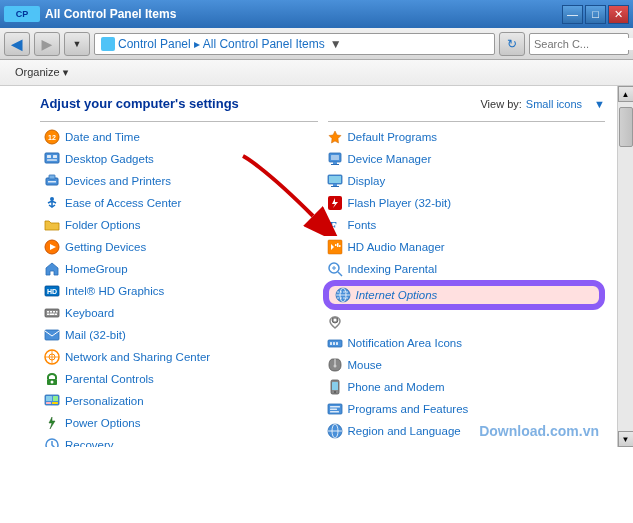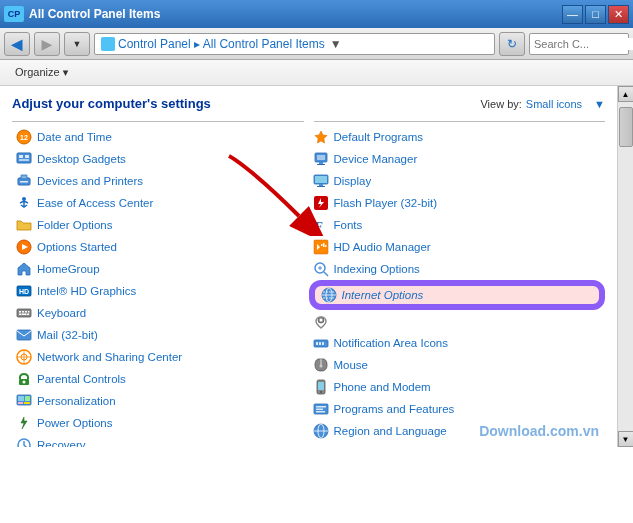--- a/index.html
+++ b/index.html
@@ -21,21 +21,21 @@
       justify-content: space-between;
       padding: 0 4px;
       user-select: none;
     }
     .title-bar-left {
       display: flex;
       align-items: center;
       gap: 5px;
     }
     .title-bar-icon {
-      width: 20px;
+      width: 36px;
       height: 16px;
       background: #4fc3f7;
       border-radius: 2px;
       display: flex;
       align-items: center;
       justify-content: center;
       font-size: 10px;
     }
     .title-bar-text {
       color: white;
@@ -284,21 +284,21 @@
   <div class="search-box">
     <input class="search-input" type="text" placeholder="Search C..." style="">
 
   </div>
 </div>
 
 <div class="toolbar">
   <div style="font-size:11px;color:#333;cursor:pointer;padding:2px 6px;border:1px solid transparent;border-radius:2px">Organize ▾</div>
 </div>
 
-<div style="display:flex;height:361px;">
+<div style="display:flex;height:361px;padding-left:28px;">
   <div class="content-pane">
 
     <div class="settings-header">
       <span class="settings-title">Adjust your computer's settings</span>
       <div class="view-by">
         <span style="color:#333">View by:</span>
         <div class="view-by-dropdown">
           <span>Small icons</span>
           <span>▼</span>
         </div>
@@ -360,21 +360,21 @@
             </div>
             <span class="item-label">Folder Options</span>
           </div>
           <div class="item">
             <div class="item-icon">
               <svg width="16" height="16" viewBox="0 0 16 16">
                 <circle cx="8" cy="8" r="7" fill="#ff7700" stroke="#cc5500" stroke-width="1"></circle>
                 <polygon points="6,5 12,8 6,11" fill="white"></polygon>
               </svg>
             </div>
-            <span class="item-label">Options Started</span>
+            <span class="item-label">Getting Devices</span>
           </div>
           <div class="item">
             <div class="item-icon">
               <svg width="16" height="16" viewBox="0 0 16 16">
                 <path d="M8 2 L2 7 L2 14 L6 14 L6 10 L10 10 L10 14 L14 14 L14 7 Z" fill="#4a90d9" stroke="#2a6cb5" stroke-width="0.8"></path>
               </svg>
             </div>
             <span class="item-label">HomeGroup</span>
           </div>
           <div class="item">
@@ -533,21 +533,21 @@
           </div>
           <div class="item">
             <div class="item-icon">
               <svg width="16" height="16" viewBox="0 0 16 16">
                 <circle cx="7" cy="7" r="5" fill="none" stroke="#4a90d9" stroke-width="1.5"></circle>
                 <line x1="11" y1="11" x2="15" y2="15" stroke="#4a90d9" stroke-width="1.5"></line>
                 <line x1="5" y1="7" x2="9" y2="7" stroke="#4a90d9" stroke-width="1"></line>
                 <line x1="7" y1="5" x2="7" y2="9" stroke="#4a90d9" stroke-width="1"></line>
               </svg>
             </div>
-            <span class="item-label">Indexing Options</span>
+            <span class="item-label">Indexing Parental</span>
           </div>
           <div class="item highlighted">
             <div class="item-icon">
               <svg width="16" height="16" viewBox="0 0 16 16">
                 <circle cx="8" cy="8" r="7" fill="#4a90d9" stroke="#2a6cb5" stroke-width="0.8"></circle>
                 <ellipse cx="8" cy="8" rx="3" ry="7" fill="none" stroke="white" stroke-width="0.8"></ellipse>
                 <line x1="1" y1="8" x2="15" y2="8" stroke="white" stroke-width="0.8"></line>
                 <line x1="2" y1="5" x2="14" y2="5" stroke="white" stroke-width="0.8" stroke-dasharray="2,1"></line>
                 <line x1="2" y1="11" x2="14" y2="11" stroke="white" stroke-width="0.8" stroke-dasharray="2,1"></line>
               </svg>

